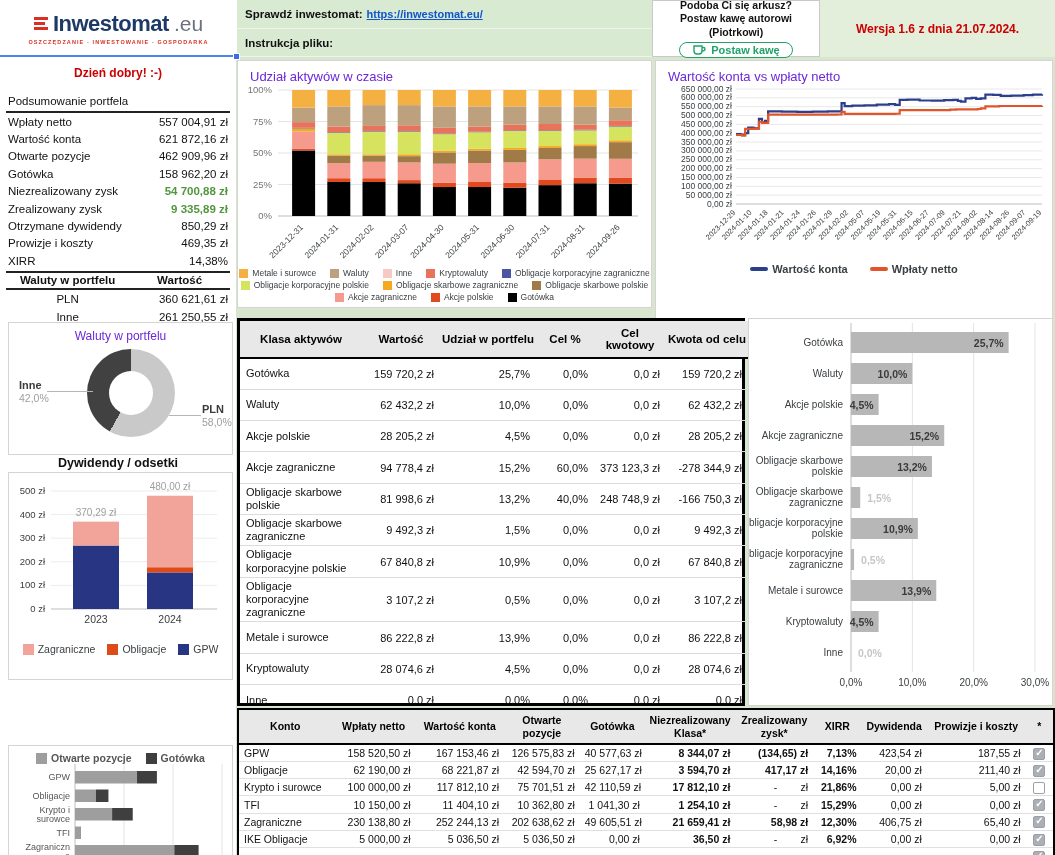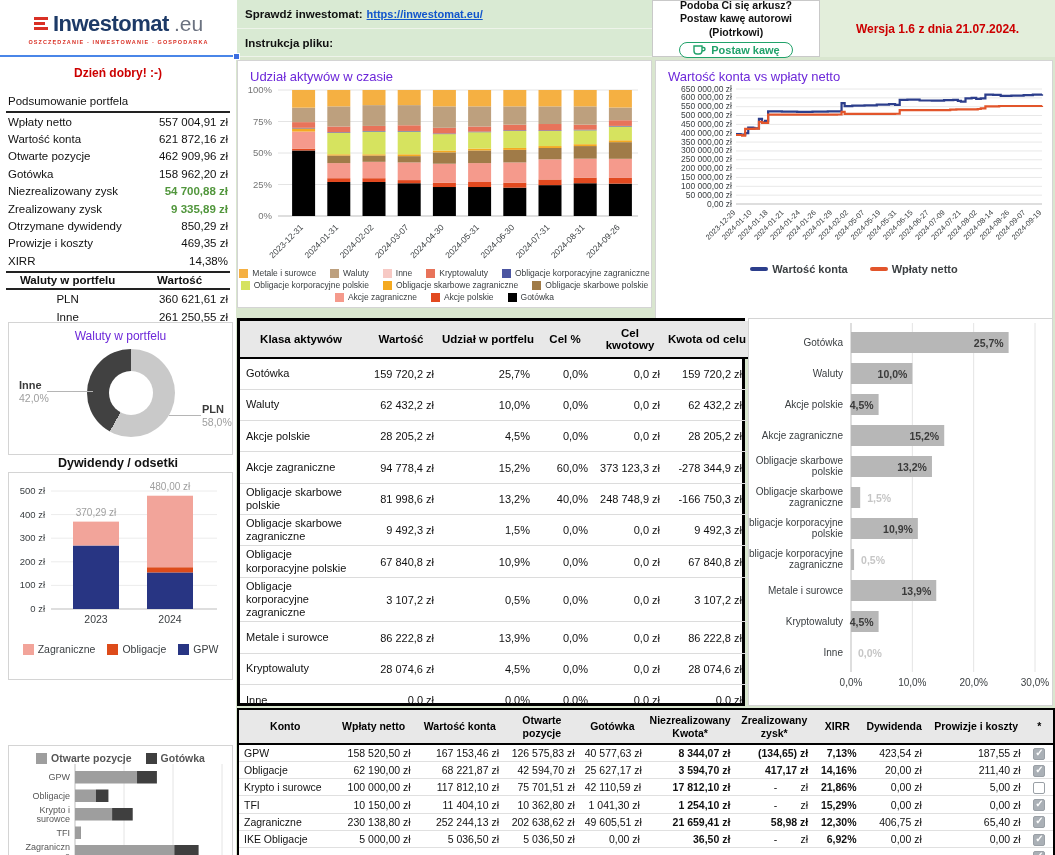--- a/index.html
+++ b/index.html
@@ -718,21 +718,21 @@
           <col style="width:94px">
           <col style="width:26px">
         </colgroup>
       <thead>
           <tr id="acc-head">
             <th>Konto</th>
             <th>Wpłaty netto</th>
             <th>Wartość konta</th>
             <th>Otwarte pozycje</th>
             <th>Gotówka</th>
-            <th>Niezrealizowany Kwota*</th>
+            <th>Niezrealizowany Klasa*</th>
             <th>Zrealizowany zysk*</th>
             <th>XIRR</th>
             <th>Dywidenda</th>
             <th>Prowizje i koszty</th>
             <th>*</th>
           </tr>
         </thead>
       <tbody id="acc-body">
           <tr>
             <td class="lbl">GPW</td>

